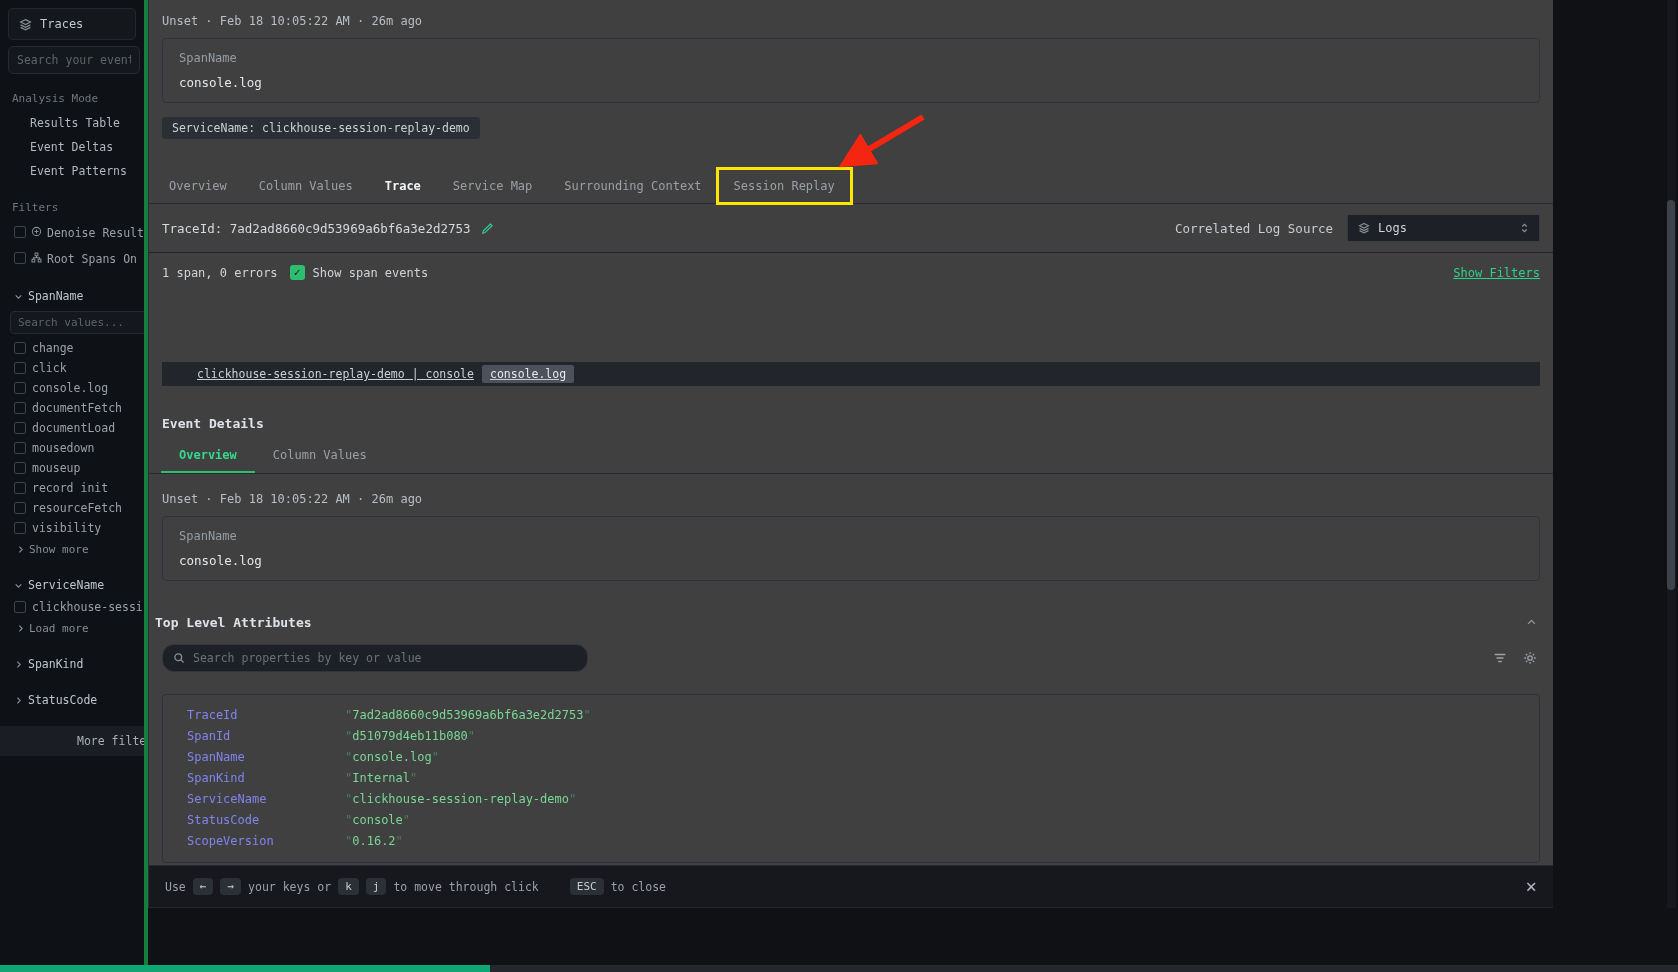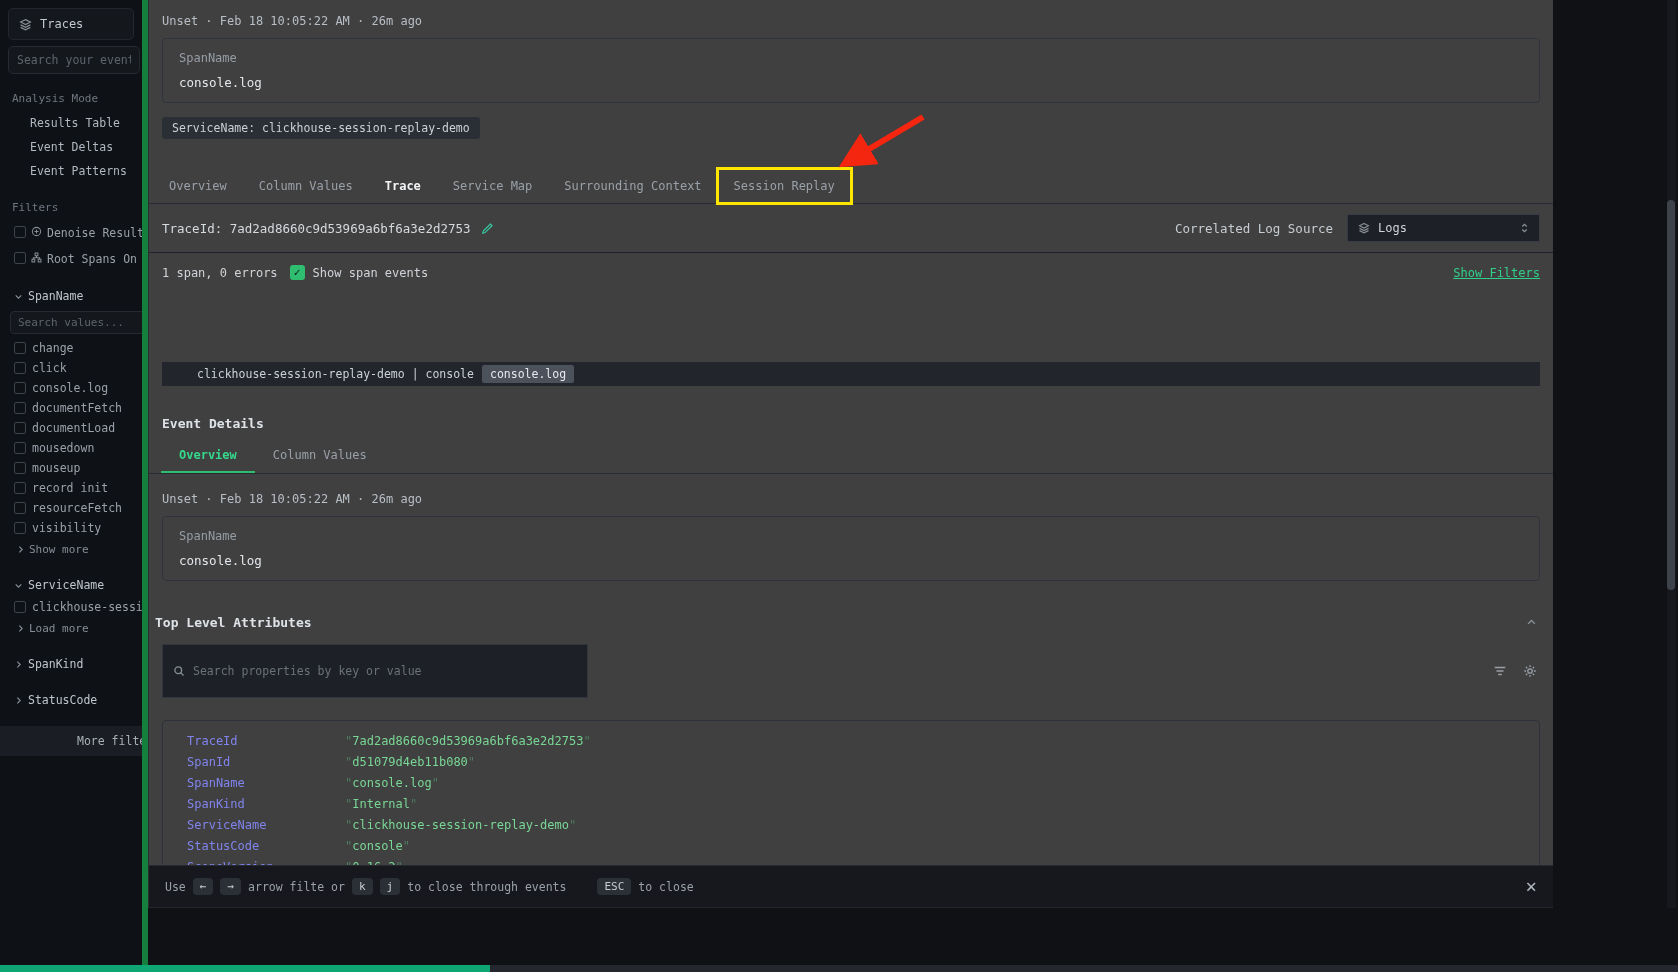--- a/index.html
+++ b/index.html
@@ -1,21 +1,21 @@
 <!DOCTYPE html>
 <html><head>
 <meta charset="utf-8">
 <style>
   * { margin:0; padding:0; box-sizing:border-box; }
   html,body { width:1678px; height:972px; background:#0f1115; overflow:hidden;
               font-family:"DejaVu Sans Mono","Liberation Mono",monospace; color:#c6ccd3; }
 
   
   .sidebar { position:absolute; left:0; top:0; width:148px; height:972px;
-             background:#0e1116; border-right:6px solid #15803d; overflow:hidden; z-index:1; }
+             background:#0e1116; border-right:4px solid #15803d; overflow:hidden; z-index:1; }
   .side-nav-box { margin:8px 8px 6px 8px; border:1px solid #23282f; border-radius:5px; background:#14171c; }
   .side-nav-item { display:flex; align-items:center; gap:8px; padding:8px 10px; font-size:12px; color:#c3c9d0; cursor:pointer; white-space:nowrap; }
   .side-search { display:block; width:132px; margin:4px 8px 0 8px; background:#14171c; border:1px solid #262b32;
                  border-radius:5px; color:#aeb4bc; font:11.5px "DejaVu Sans Mono",monospace; padding:6px 8px; }
   .side-search::placeholder { color:#5d646c; }
   .side-section-label { margin:18px 0 6px 12px; font-size:11px; color:#6f767e; white-space:nowrap; }
   .side-mode-item { padding:5px 0 5px 30px; font-size:11.5px; color:#b2b8c0; white-space:nowrap; cursor:pointer; }
   .side-check-row { display:flex; align-items:flex-start; gap:5px; padding:6px 0 6px 14px; font-size:11.5px; color:#9aa1a9; white-space:nowrap; cursor:pointer; }
   .cb { width:12px; height:12px; border:1px solid #3e444c; border-radius:2px; background:transparent; flex:none; }
   .side-icon { color:#868d95; display:inline-flex; flex:none; }
@@ -58,36 +58,36 @@
   .log-source-wrap { display:flex; align-items:center; gap:14px; font-size:12.5px; color:#c6ccd2; }
   .log-select { display:flex; align-items:center; gap:8px; width:193px; background:#1d2127; border:1px solid #373c44;
                 border-radius:0; padding:6px 10px; font-size:12px; color:#d0d4d9; cursor:pointer; }
   .log-select .caret { margin-left:auto; color:#8a9199; display:inline-flex; }
 
   .summary-row { display:flex; align-items:center; padding:12px 13px 10px 13px; font-size:12px; color:#d0d4d9; }
   .cb-checked { width:15px; height:15px; background:#2fbe70; border-radius:3px; margin-left:12px; margin-right:8px;
                 display:flex; align-items:center; justify-content:center; color:#10131a; font-size:11px; font-weight:bold; cursor:pointer; flex:none; }
   .show-filters { margin-left:auto; color:#2fd08a; text-decoration:underline; font-size:12px; cursor:pointer; }
 
-  .timeline-row { margin:72px 13px 0 13px; height:24px; background:#22262c; display:flex; align-items:center; cursor:pointer; }
+  .timeline-row { margin:72px 13px 0 13px; height:24px; background:#22262c; display:flex; align-items:center; cursor:pointer;text-decoration:underline; }
   .timeline-label { margin-left:35px; font-size:11.5px; color:#ccd1d7; }
   .timeline-chip { margin-left:8px; background:#4c525c; color:#e6e9ed; font-size:11.5px; padding:2px 8px; border-radius:2px; }
 
   .event-details-title { margin:30px 13px 0 13px; font-size:13px; font-weight:bold; color:#dfe3e8; }
   .sub-tabs { display:flex; margin-top:8px; padding-left:12px; border-bottom:1px solid #272b32; }
   .sub-tab { padding:9px 18px; font-size:12px; color:#9aa0a8; cursor:pointer; }
   .sub-tab.active { color:#35d98c; font-weight:bold; border-bottom:2px solid #2fbe70; }
 
   .meta-row2 { padding:18px 0 0 13px; font-size:12px; color:#b8bec6; }
 
   .attrs-header { display:flex; align-items:center; justify-content:space-between; margin:34px 16px 0 6px; }
   .attrs-title { font-size:13px; font-weight:bold; color:#dfe3e8; }
   .attrs-toolbar { display:flex; align-items:center; justify-content:space-between; margin:14px 16px 0 13px; }
   .prop-search { display:flex; align-items:center; gap:8px; width:426px; background:#1d2127; border:1px solid #31363e;
-                 border-radius:0; padding:19px 10px; }
+                 border-radius:12px; padding:6px 10px; }
   .prop-search input { flex:1; background:transparent; border:none; outline:none; color:#aeb4bc; font:11.5px "DejaVu Sans Mono",monospace; }
   .prop-search input::placeholder { color:#6b7178; }
   .toolbar-icons { display:flex; align-items:center; gap:16px; color:#9aa0a8; }
   .toolbar-icons > span { display:inline-flex; cursor:pointer; }
 
   .attrs-panel { margin:22px 13px 0 13px; border:1px solid #2d323a; border-radius:4px; padding:10px 24px; }
   .attr-row { display:flex; line-height:21px; font-size:12px; cursor:pointer; }
   .attr-key { width:158px; flex:none; color:#8184ee; }
   .attr-value { color:#79d795; }
   .attr-value::before, .attr-value::after { content:'"'; color:#4e7a5f; }
@@ -404,22 +404,22 @@
     <div class="attr-row">
         <span class="attr-key">ScopeVersion</span>
         <span class="attr-value">0.16.2</span>
       </div>
   </div>
 
   <div class="drawer-footer">
     <span>Use</span>
     <kbd class="chip">←</kbd>
     <kbd class="chip">→</kbd>
-    <span>arrow filte or</span>
+    <span>your keys or</span>
     <kbd class="chip">k</kbd>
     <kbd class="chip">j</kbd>
-    <span>to close through events</span>
+    <span>to move through click</span>
     <kbd class="chip esc">ESC</kbd>
     <span>to close</span>
     <span class="footer-close">×</span>
   </div>
 
 </div>
 
 </body></html>

